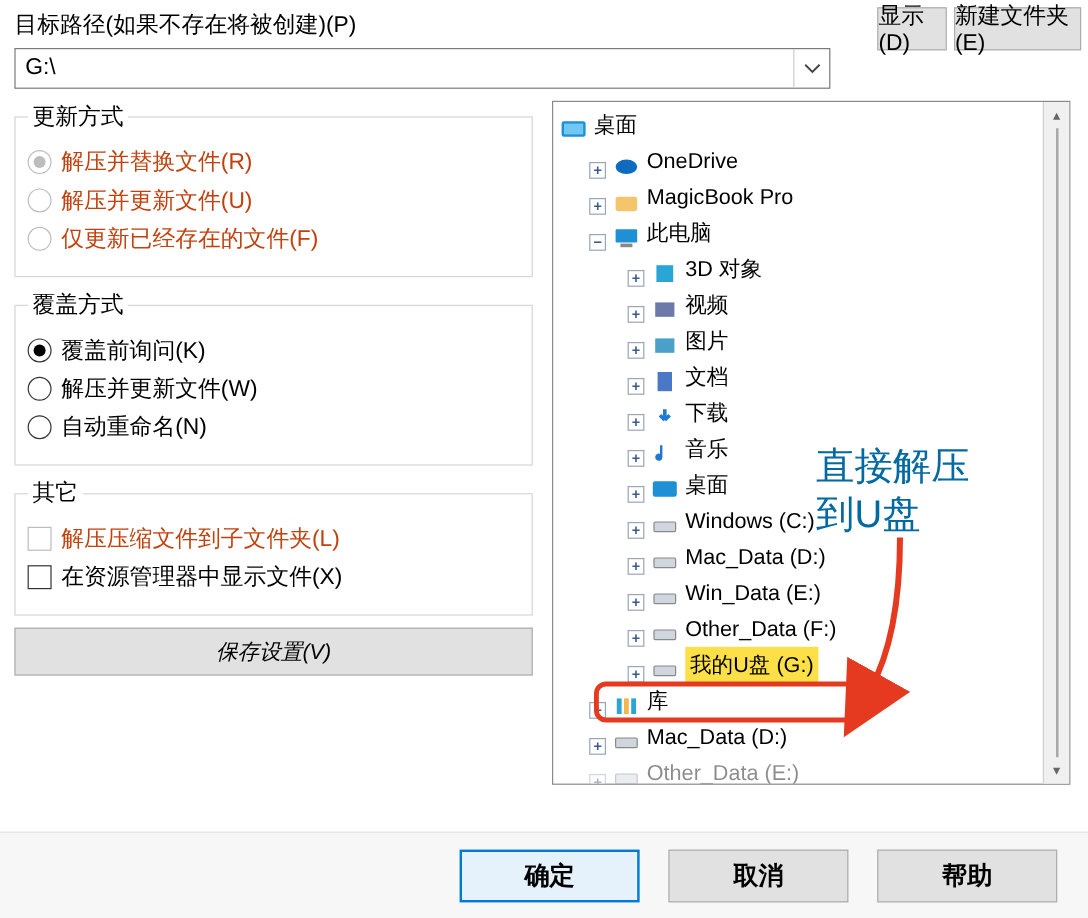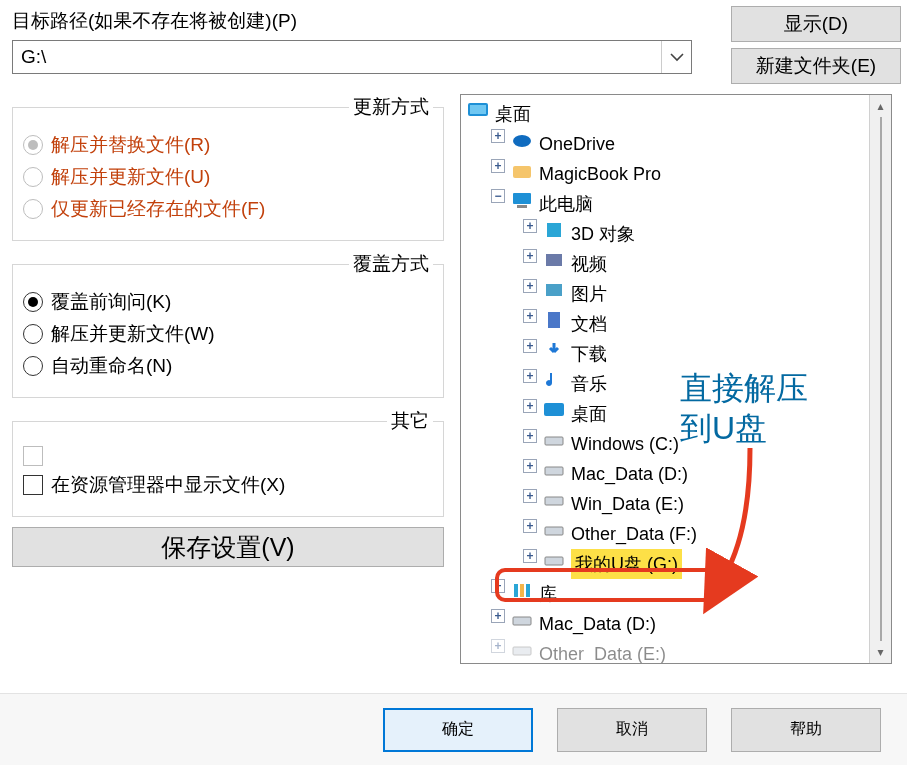--- a/index.html
+++ b/index.html
@@ -38,21 +38,21 @@
     padding:0 8px;
     background:transparent;
   }
   .path-drop{
     width:30px; height:100%;
     display:flex;align-items:center;justify-content:center;
     border-left:1px solid #ccc;
   }
   .right-buttons{
     display:flex;
-    flex-direction:column;
+    flex-direction:row;
     gap:6px;
     margin-left:12px;
     width:170px;
   }
   .winbtn{
     border:1px solid #adadad;
     background:#e1e1e1;
     height:36px;
     font-size:19px;
     display:flex;align-items:center;justify-content:center;
@@ -61,21 +61,20 @@
   .cols{
     display:flex;
     gap:16px;
     margin-top:10px;
   }
   .left-col{ width:432px; }
   fieldset{
     border:1px solid #d6d6d6;
     margin:0 0 10px 0;
     padding:6px 10px 12px 10px;
-    text-align:right;
   }
   legend{ padding:0 4px; font-size:19px; }
   .opt{
     display:flex;
     align-items:center;
     gap:8px;
     margin:6px 0;
     font-size:19px;
   }
   .radio, .check{
@@ -97,21 +96,22 @@
   .radio.disabled-sel::after{
     content:""; width:10px;height:10px;border-radius:50%;background:#bdbdbd;
   }
   .savebtn{
     border:1px solid #adadad;
     background:#e1e1e1;
     height:40px;
     width:100%;
     display:flex;align-items:center;justify-content:center;
     cursor:pointer;
-    font-size:25px;
+    font-size:18px;
+    font-style:italic;
   }
   .tree-wrap{
     border:1px solid #8a8a8a;
     width:432px;
     height:570px;
     display:flex;
     position:relative;
     background:#fff;
   }
   .tree{
@@ -123,21 +123,21 @@
   }
   .tree-scroll{
     width:22px;
     border-left:1px solid #d0d0d0;
     background:#f0f0f0;
     display:flex;flex-direction:column;align-items:center;
   }
   .scroll-arrow{height:22px;width:100%;display:flex;align-items:center;justify-content:center;color:#666;font-size:12px;}
   .scroll-thumb{flex:1;background:#c8c8c8;margin:0 2px;border:1px solid #a8a8a8;}
   .node{
-    display:flex;align-items:flex-start;gap:6px;
+    display:flex;align-items:flex-end;gap:6px;
     white-space:nowrap;
   }
   .exp{
     width:14px;height:14px;border:1px solid #9aa5b8;
     display:inline-flex;align-items:center;justify-content:center;
     font-size:12px;line-height:1;color:#3b5b8f;
     font-weight:bold;
     background:#fff;
   }
   .icon{ width:22px;height:22px;display:inline-flex;align-items:center;justify-content:center; }
@@ -184,22 +184,23 @@
     align-items:center;
     justify-content:flex-end;
     gap:24px;
     padding-right:26px;
   }
   .bigbtn{
     width:150px;height:44px;
     border:1px solid #adadad;
     background:#e1e1e1;
     display:flex;align-items:center;justify-content:center;
-    font-size:16px;
+    font-size:21px;
     cursor:pointer;
+    font-weight:bold;
   }
   .bigbtn.primary{
     border:2px solid #0078d7;
     background:#e5f1fb;
   }
 </style>
 </head>
 <body>
 
 <div class="content-area">
@@ -254,20 +255,21 @@
         <div class="opt">
           <span class="radio"></span>
           <span>自动重命名(N)</span>
         </div>
       </fieldset>
 
       <fieldset>
         <legend>其它</legend>
         <div class="opt disabled">
           <span class="check"></span>
+          <span>解压压缩文件到子文件夹(L)</span>
         </div>
         <div class="opt">
           <span class="check"></span>
           <span>在资源管理器中显示文件(X)</span>
         </div>
       </fieldset>
 
       <div class="savebtn">保存设置(V)</div>
     </div>
 

